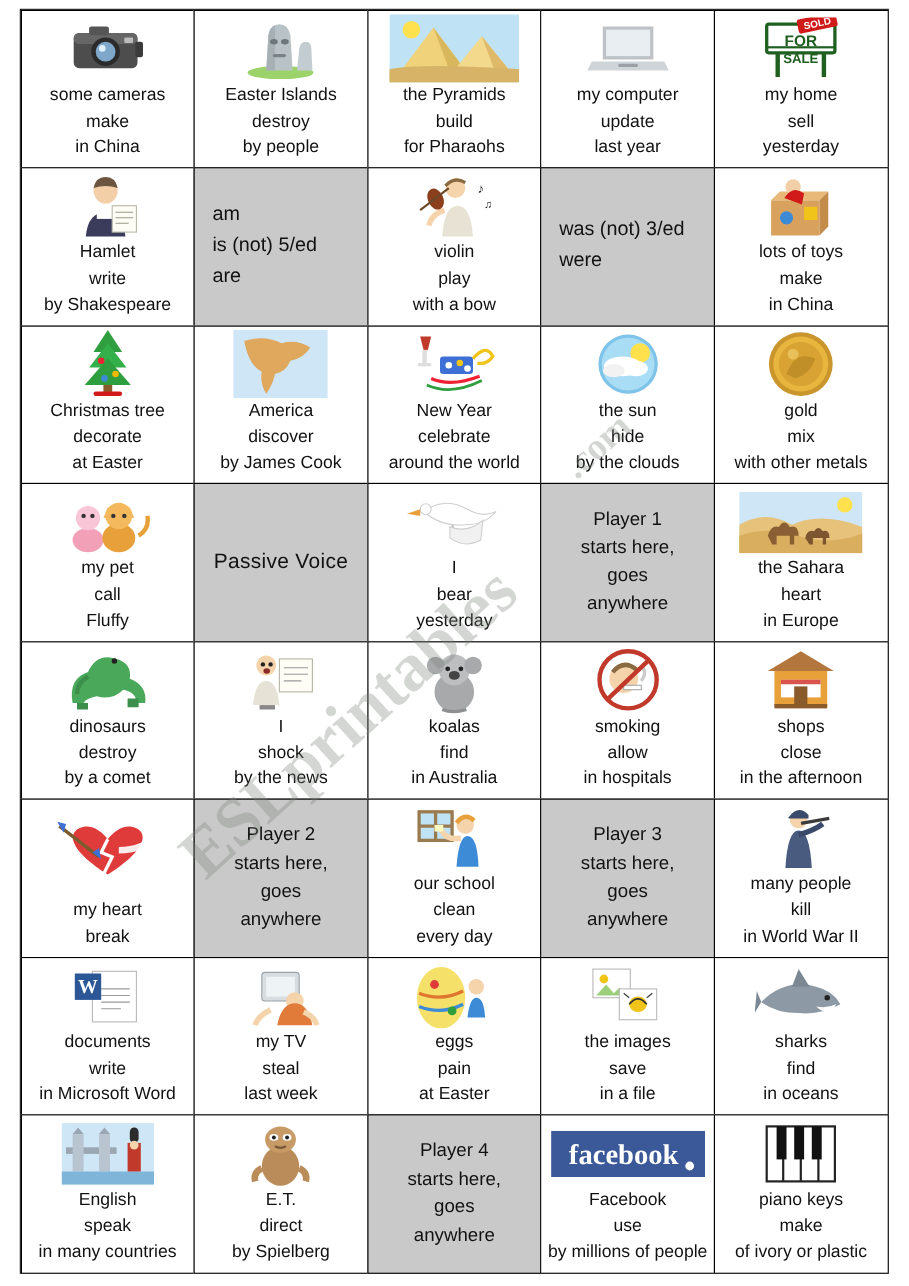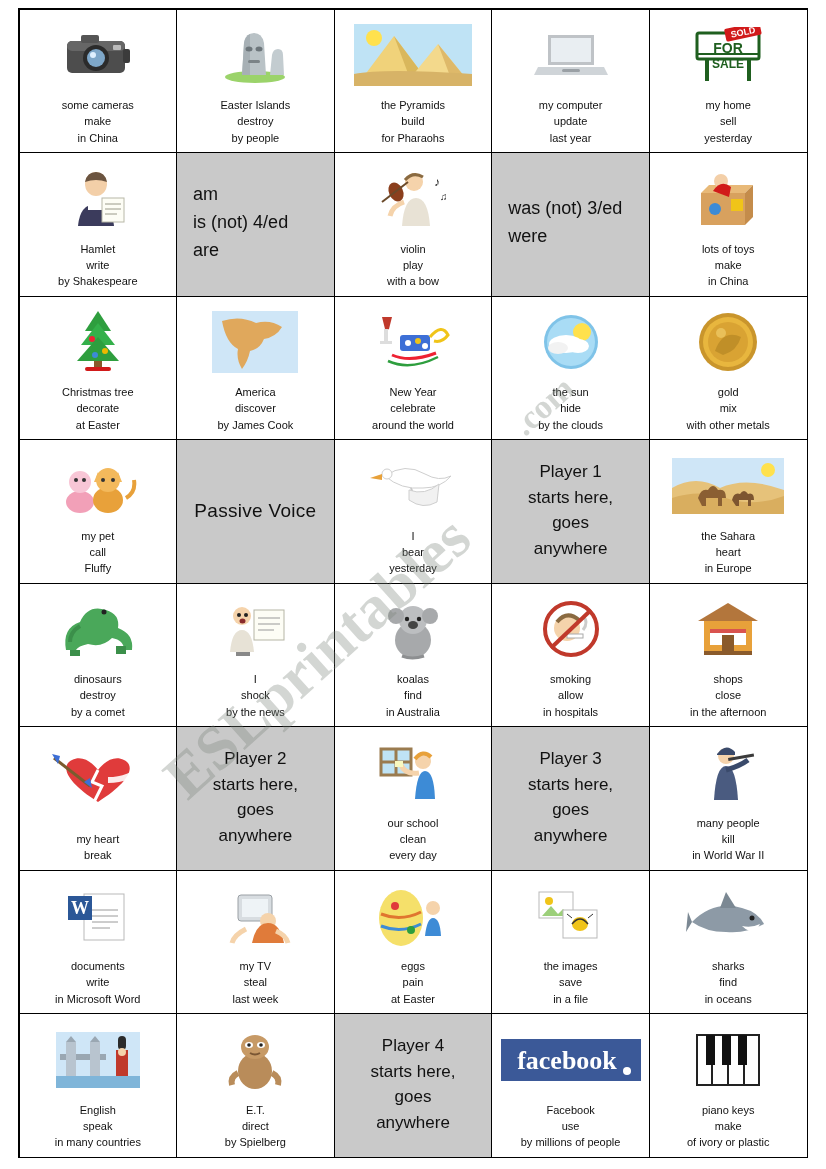--- a/index.html
+++ b/index.html
@@ -48,21 +48,21 @@
     display: flex;
     align-items: center;
     justify-content: center;
     min-height: 0;
   }
   .art svg { display: block; }
   .lines {
     flex: 0 0 auto;
     width: 100%;
     text-align: center;
-    font-size: 11px;
+    font-size: 16px;
     line-height: 1.48;
     color: #111;
   }
   .lines div { white-space: nowrap; overflow: hidden; text-overflow: ellipsis; }
   .bigtext {
     width: 100%;
     height: 100%;
     display: flex;
     flex-direction: column;
     align-items: center;
@@ -236,21 +236,21 @@
       </div>
       <div class="lines">
         <div>Hamlet</div>
         <div>write</div>
         <div>by Shakespeare</div>
       </div>
     </div>
     <div class="cell gray">
       <div class="bigtext left">
         <div>am</div>
-        <div>is  (not)  4/ed</div>
+        <div>is  (not)  5/ed</div>
         <div>are</div>
       </div>
     </div>
     <div class="cell">
       <div class="art">
         <svg width="78" height="62" viewBox="0 0 78 62">
           <circle cx="40" cy="14" r="9" fill="#f5d3ab"></circle>
           <path d="M31 12 q8 -9 18 -3" stroke="#8a6a40" stroke-width="3" fill="none"></path>
           <path d="M28 58 q2 -28 14 -28 q12 0 14 28 z" fill="#e8e2d5"></path>
           <path d="M30 34 q-12 4 -14 14" stroke="#f5d3ab" stroke-width="5" fill="none"></path>

